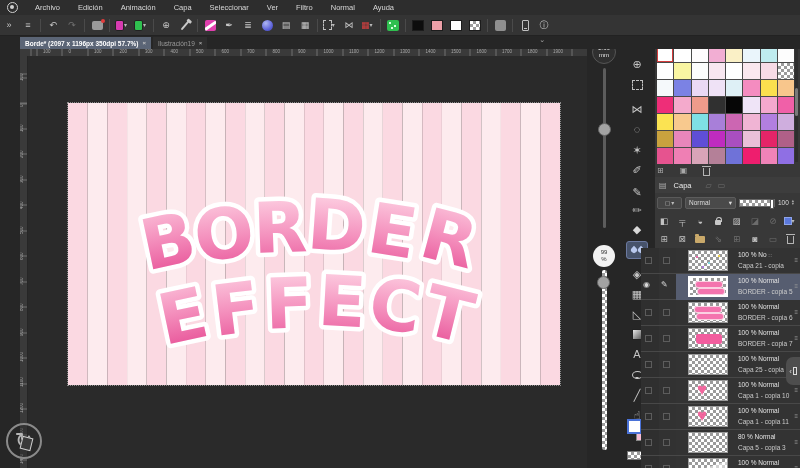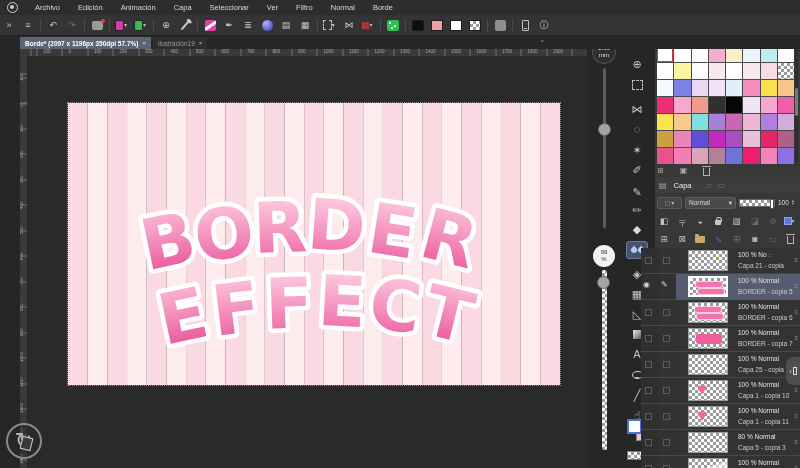--- a/index.html
+++ b/index.html
@@ -165,21 +165,21 @@
     <div id="logo"></div>
     <div id="menu-items" style="display: flex;">
         <div class="menu-item">Archivo</div>
         <div class="menu-item">Edición</div>
         <div class="menu-item">Animación</div>
         <div class="menu-item">Capa</div>
         <div class="menu-item">Seleccionar</div>
         <div class="menu-item">Ver</div>
         <div class="menu-item">Filtro</div>
         <div class="menu-item">Normal</div>
-        <div class="menu-item">Borde</div>
+        <div class="menu-item">Ayuda</div>
       </div>
   </div>
 
   <div id="toolbar">
       <span class="ic">»</span>
       <span class="ic">≡</span>
       <span class="sep"></span>
       <span class="ic">↶</span>
       <span class="ic dim">↷</span>
       <span class="sep"></span>

